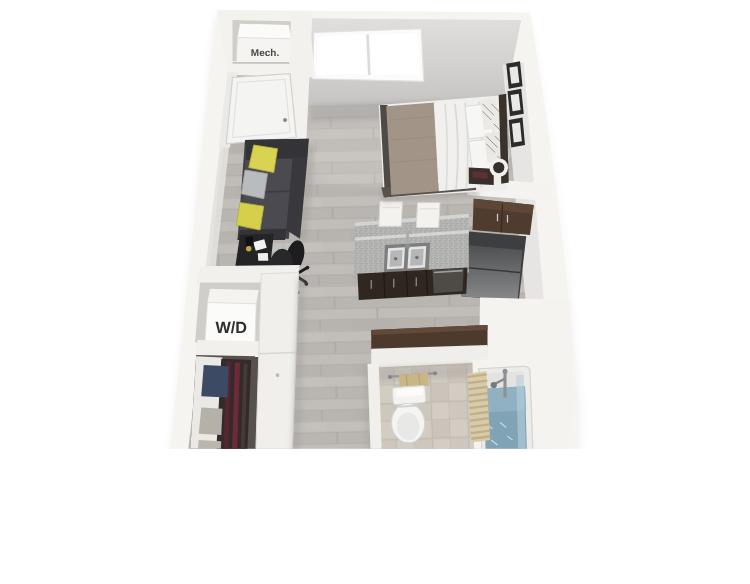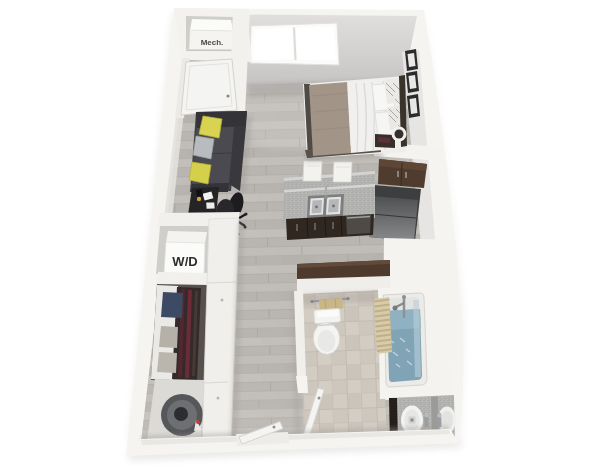--- a/index.html
+++ b/index.html
@@ -1,16 +1,16 @@
 <!DOCTYPE html>
 <html><head>
 <meta charset="utf-8">
 <style>
   html,body{margin:0;padding:0;background:#ffffff;}
-  #stage{width:600px;height:467px;position:relative;font-family:"Liberation Sans",sans-serif;}
+  #stage{width:600px;height:359px;position:relative;font-family:"Liberation Sans",sans-serif;}
   svg{display:block;}
 </style>
 </head>
 <body>
 <div id="stage">
 <svg width="600" height="467" viewBox="0 0 600 467">
 <defs>
   <linearGradient id="topwall" x1="0" y1="0" x2="0" y2="1">
     <stop offset="0" stop-color="#e0dfdd"></stop>
     <stop offset="0.55" stop-color="#d2d1cf"></stop>

